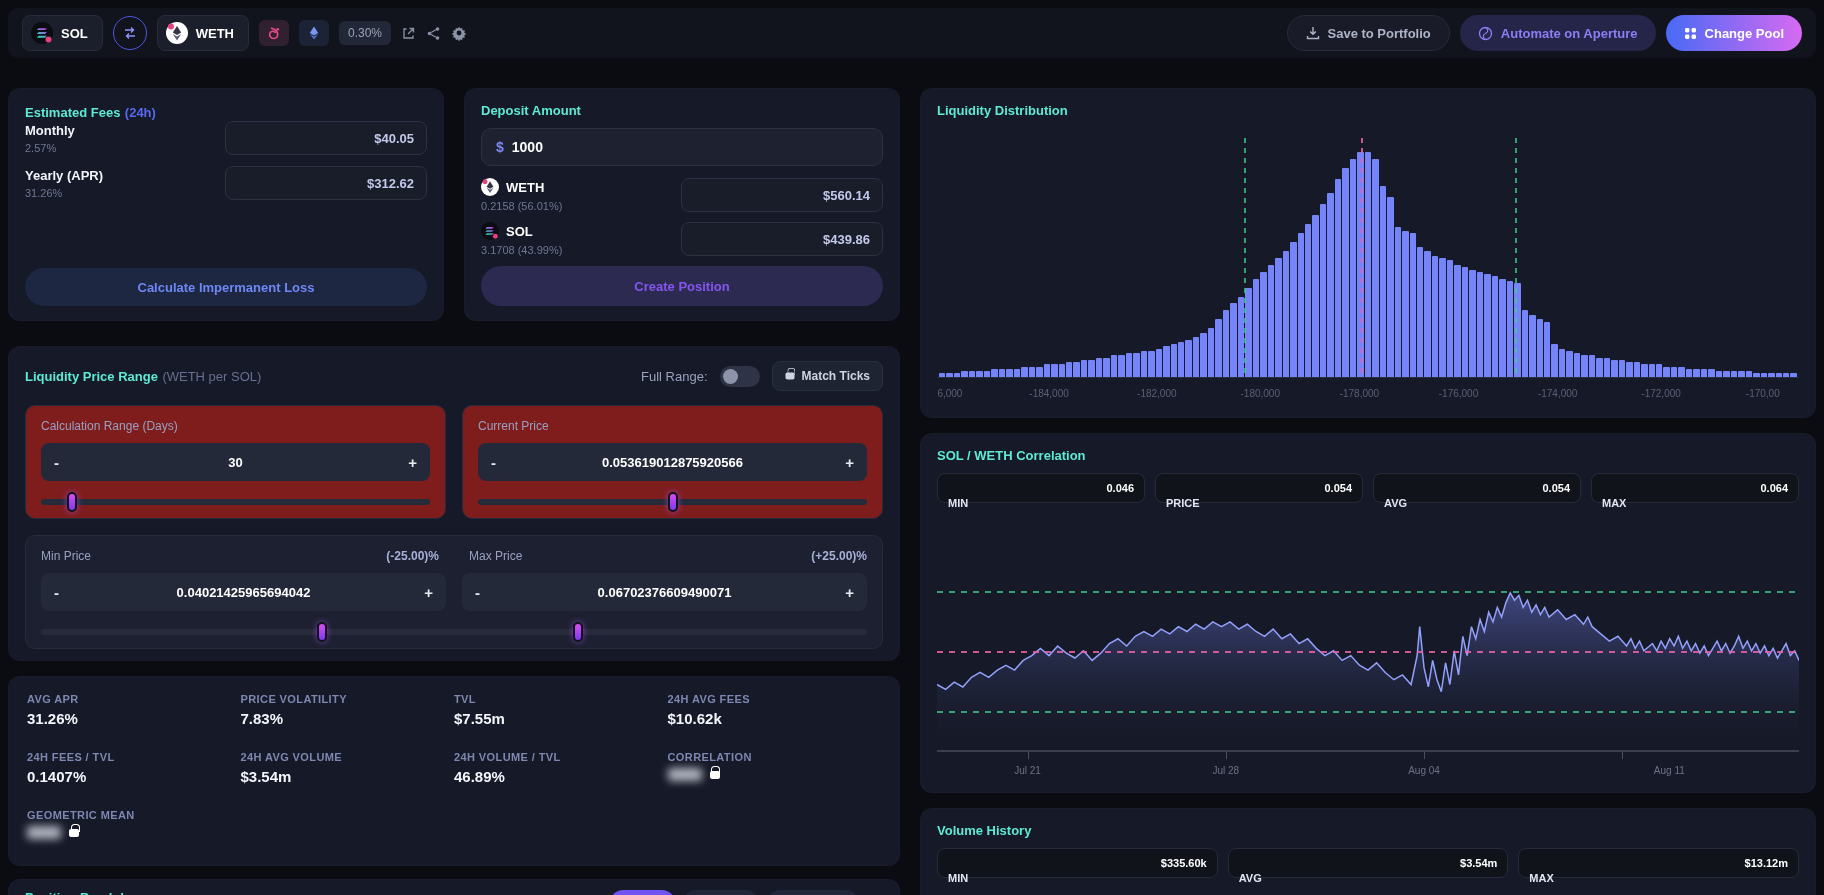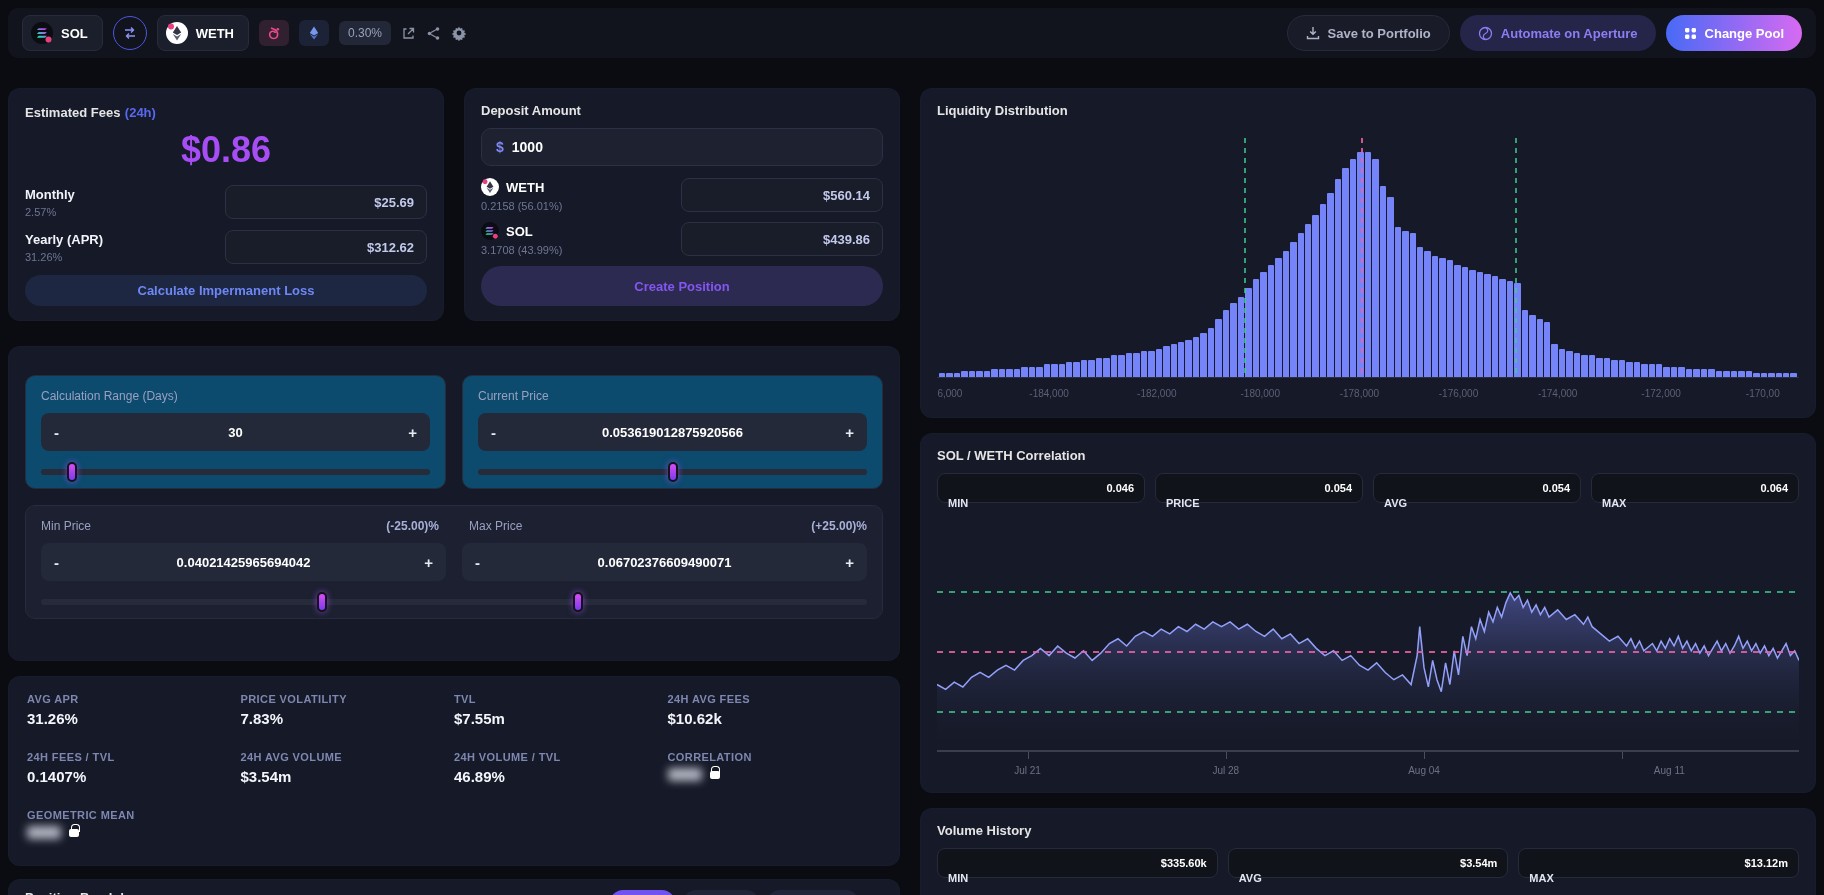--- a/index.html
+++ b/index.html
@@ -19,21 +19,21 @@
   .tb-spacer { flex:1; }
   .pill-btn { height:36px; border-radius:18px; display:flex; align-items:center; gap:8px; padding:0 18px; font-size:13px; font-weight:bold; cursor:pointer; border:none; }
   .save-btn { background:#191c28; border:1px solid #262b3a; color:#aeb4c8; }
   .automate-btn { background:#25254a; color:#8d7df2; }
   .changepool-btn { background:linear-gradient(90deg,#486af5,#d76af2); color:#fff; }
 
   .content { display:flex; gap:20px; margin-top:30px; }
   .left-col { width:892px; flex:none; }
   .right-col { flex:1; }
 
-  .panel-title { font-size:13px; font-weight:bold; color:#e5e5e5; }
+  .panel-title { font-size:13px; font-weight:bold; color:#5eead4; }
   .title-accent { color:#5868f0; font-weight:bold; font-size:13px; }
   .title-sub { color:#676f92; font-weight:normal; font-size:13px; }
 
   
   .row1 { display:flex; gap:20px; height:233px; }
   .row1 .panel { flex:1; padding:14px 16px; display:flex; flex-direction:column; }
 
   .big-fee { text-align:center; font-size:36px; font-weight:bold; color:#a64df5; margin:8px 0 14px; }
   .fee-row { display:flex; align-items:center; justify-content:space-between; margin-bottom:11px; }
   .fee-lbl b { display:block; font-size:13px; color:#f2f4fa; }
@@ -53,21 +53,21 @@
   
   .lpr { margin-top:25px; height:315px; padding:14px 16px; }
   .lpr-head { display:flex; align-items:center; }
   .lpr-controls { margin-left:auto; display:flex; align-items:center; gap:12px; }
   .fullrange-lbl { font-size:13px; color:#99a1bd; }
   .toggle { width:40px; height:21px; border-radius:11px; background:#2e3346; position:relative; cursor:pointer; }
   .toggle .knob { position:absolute; left:3px; top:3px; width:15px; height:15px; border-radius:50%; background:#8d93a8; }
   .matchticks-btn { height:30px; border-radius:8px; background:#1f2433; border:1px solid #2a3040; color:#cfd4e3; font-size:12px; font-weight:bold; display:flex; align-items:center; gap:7px; padding:0 12px; cursor:pointer; }
 
   .lpr-cards { display:flex; gap:16px; margin-top:14px; }
-  .lpr-card { flex:1; background:#0c4a6e; border:1px solid #262b3d; border-radius:10px; padding:13px 15px; }
+  .lpr-card { flex:1; background:#7f1d1d; border:1px solid #262b3d; border-radius:10px; padding:13px 15px; }
   .lpr-card-lbl { font-size:12px; color:#98a0c0; }
   .stepper { margin-top:10px; height:38px; background:#242939; border-radius:8px; display:flex; align-items:center; padding:0 13px; }
   .stepper .minus,.stepper .plus { color:#e8eaf2; font-size:15px; font-weight:bold; width:14px; cursor:pointer; }
   .stepper .plus { text-align:right; }
   .stepper .stv { flex:1; text-align:center; font-size:13px; font-weight:bold; color:#fff; }
   .slider { position:relative; height:6px; border-radius:3px; background:#262b3a; margin-top:18px; }
   .thumb { position:absolute; top:-7px; width:10px; height:20px; border-radius:5px; background:linear-gradient(180deg,#d94ef0,#7c3aed); box-shadow:0 0 6px #a855f7aa; border:2px solid #12141d; cursor:grab; }
 
   .minmax-card { background:#1c2030; border:1px solid #262b3d; border-radius:10px; padding:13px 15px; margin-top:16px; }
   .minmax-heads { display:flex; }
@@ -228,28 +228,27 @@
 
     <div class="left-col">
 
       <div class="row1">
 
         <div class="panel">
           <div>
             <span class="panel-title">Estimated Fees</span>
             <span class="title-accent">(24h)</span>
           </div>
-          <div class="big-fee">$0.86</div>
           <div class="fee-row">
             <div class="fee-lbl">
               <b>Monthly</b>
               <span>2.57%</span>
             </div>
             <div class="val-box">
-              <span>$25.69</span>
+              <span>$40.05</span>
             </div>
           </div>
           <div class="fee-row">
             <div class="fee-lbl">
               <b>Yearly (APR)</b>
               <span>31.26%</span>
             </div>
             <div class="val-box">
               <span>$312.62</span>
             </div>
@@ -296,20 +295,34 @@
             </div>
             <div class="val-box">
               <span>$439.86</span>
             </div>
           </div>
           <button class="create-btn">Create Position</button>
         </div>
       </div>
 
       <div class="panel lpr">
+        <div class="lpr-head">
+          <span class="panel-title">Liquidity Price Range</span>&nbsp;
+          <span class="title-sub">(WETH per SOL)</span>
+          <div class="lpr-controls">
+            <span class="fullrange-lbl">Full Range:</span>
+            <div class="toggle">
+                <div class="knob"></div>
+              </div>
+            <button class="matchticks-btn">
+              <span class="lock gray"></span>
+              <span>Match Ticks</span>
+            </button>
+          </div>
+        </div>
 
         <div class="lpr-cards">
           <div class="lpr-card">
             <div class="lpr-card-lbl">Calculation Range (Days)</div>
             <div class="stepper">
               <span class="minus">-</span>
               <span class="stv">30</span>
               <span class="plus">+</span>
             </div>
             <div class="slider">

